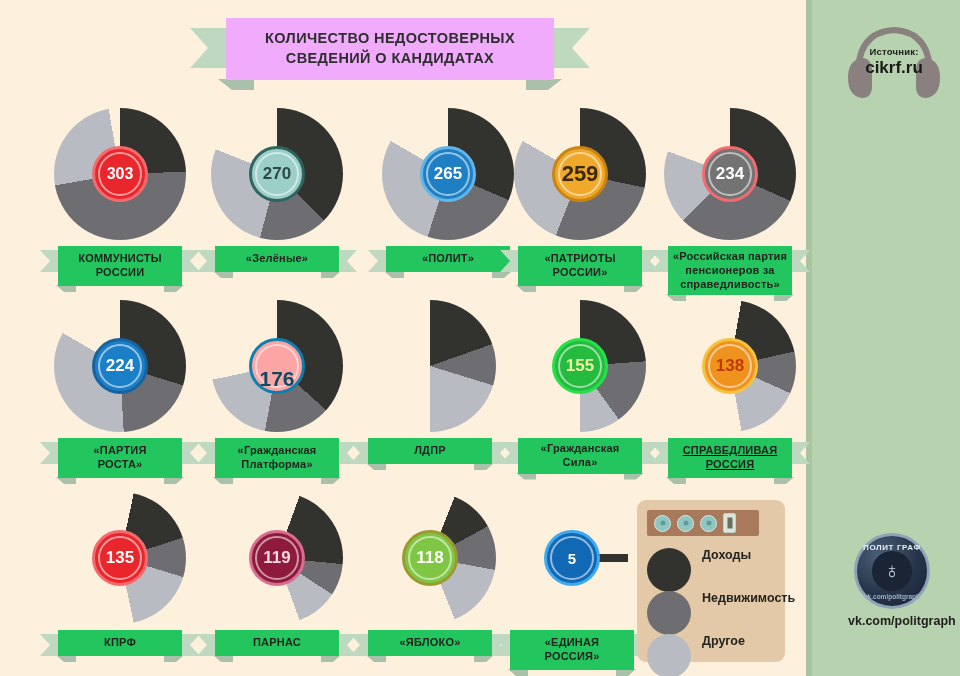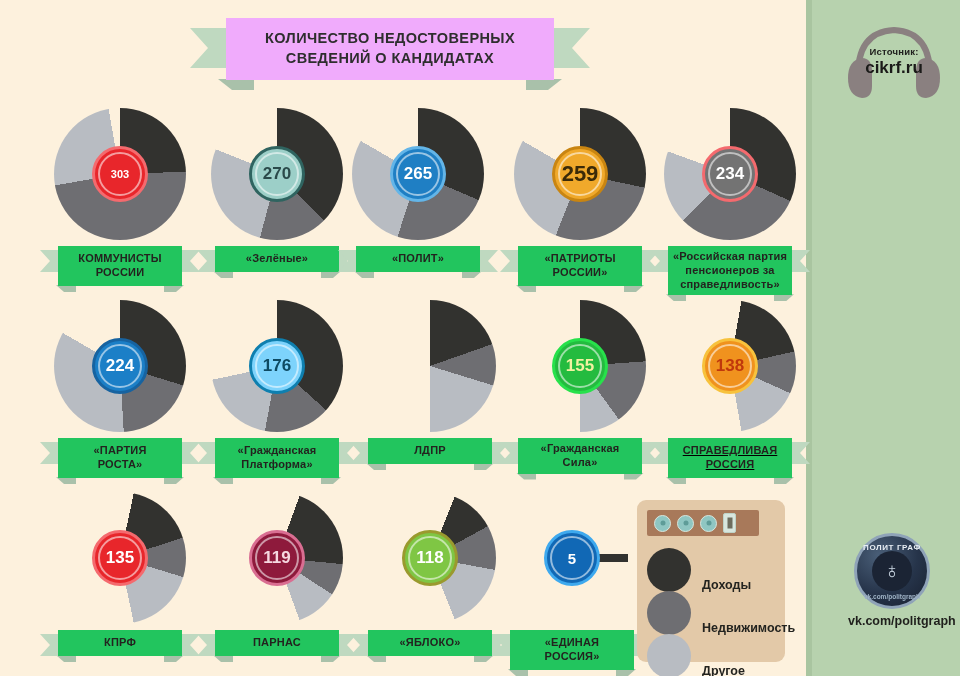--- a/index.html
+++ b/index.html
@@ -194,21 +194,21 @@
   }
   .note-icon::after {
     content: ""; position: absolute;
     left: 50%; top: 50%; transform: translate(-50%,-50%);
     width: 5px; height: 11px;
     background: #6D6D5E;
   }
   .legend-row {
     position: absolute;
     left: 10px;
-    display: flex; align-items: flex-end; gap: 11px;
+    display: flex; align-items: flex-start; gap: 11px;
   }
   .legend-swatch {
     width: 44px; height: 44px; border-radius: 50%;
     flex: 0 0 44px;
   }
   .legend-label {
     font-size: 12.5px; font-weight: bold; color: #23231F;
   }
 
   
@@ -277,21 +277,21 @@
     <div id="source-text">
       <span id="source-label">Источник:</span>
       <span id="source-url">cikrf.ru</span>
     </div>
   </div>
 
   <div id="charts-root">
       <div class="chart-cell" style="left: 40px; top: 108px;">
         <div class="chart-area">
           <div class="pie" style="background: conic-gradient(rgb(50, 50, 47) 0deg, rgb(50, 50, 47) 88deg, rgb(110, 110, 114) 88deg, rgb(110, 110, 114) 260deg, rgb(184, 188, 194) 260deg, rgb(184, 188, 194) 350deg, transparent 350deg, transparent 360deg);"></div>
-          <div class="hub" style="width: 56px; height: 56px; left: 52px; top: 38px; background: rgb(232, 38, 43); color: rgb(255, 255, 255); border: 3px solid rgb(244, 106, 110); font-size: 11px;">
+          <div class="hub" style="width: 56px; height: 56px; left: 52px; top: 38px; background: rgb(232, 38, 43); color: rgb(255, 255, 255); border: 3px solid rgb(244, 106, 110); font-size: 16px;">
             <div class="hub-inner" style="inset: 3px;"></div>
             <span>303</span>
           </div>
         </div>
         <div class="name-ribbon">
           <div class="nr-shadow left"></div>
           <div class="nr-shadow right"></div>
           <div class="nr-tail left"></div>
           <div class="nr-tail right"></div>
           <div class="nr-body tall">
@@ -311,21 +311,21 @@
         <div class="name-ribbon">
           <div class="nr-shadow left"></div>
           <div class="nr-shadow right"></div>
           <div class="nr-tail left"></div>
           <div class="nr-tail right"></div>
           <div class="nr-body">
             <div class="nr-text">«Зелёные»</div>
           </div>
         </div>
       </div>
-      <div class="chart-cell" style="left: 338px; top: 108px;">
+      <div class="chart-cell" style="left: 368px; top: 108px;">
         <div class="chart-area">
           <div class="pie" style="background: conic-gradient(rgb(50, 50, 47) 0deg, rgb(50, 50, 47) 113.21deg, rgb(110, 110, 114) 113.21deg, rgb(110, 110, 114) 198.11deg, rgb(184, 188, 194) 198.11deg, rgb(184, 188, 194) 300deg, transparent 300deg, transparent 360deg);"></div>
           <div class="hub" style="width: 56px; height: 56px; left: 52px; top: 38px; background: rgb(31, 127, 196); color: rgb(255, 255, 255); border: 3px solid rgb(99, 181, 232); font-size: 17px;">
             <div class="hub-inner" style="inset: 3px;"></div>
             <span>265</span>
           </div>
         </div>
         <div class="name-ribbon">
           <div class="nr-shadow left"></div>
           <div class="nr-shadow right"></div>
@@ -390,21 +390,21 @@
           <div class="nr-tail right"></div>
           <div class="nr-body tall">
             <div class="nr-text">«ПАРТИЯ
 РОСТА»</div>
           </div>
         </div>
       </div>
       <div class="chart-cell" style="left: 197px; top: 300px;">
         <div class="chart-area">
           <div class="pie" style="background: conic-gradient(rgb(50, 50, 47) 0deg, rgb(50, 50, 47) 131.93deg, rgb(110, 110, 114) 131.93deg, rgb(110, 110, 114) 190.57deg, rgb(184, 188, 194) 190.57deg, rgb(184, 188, 194) 258deg, transparent 258deg, transparent 360deg);"></div>
-          <div class="hub" style="width: 56px; height: 56px; left: 52px; top: 38px; background: #7dd3fc; color: rgb(14, 74, 99); border: 3px solid rgb(14, 127, 175); font-size: 17px;">
+          <div class="hub" style="width: 56px; height: 56px; left: 52px; top: 38px; background: #fca5a5; color: rgb(14, 74, 99); border: 3px solid rgb(14, 127, 175); font-size: 21px; align-items: flex-end;">
             <div class="hub-inner" style="inset: 3px;"></div>
             <span>176</span>
           </div>
         </div>
         <div class="name-ribbon">
           <div class="nr-shadow left"></div>
           <div class="nr-shadow right"></div>
           <div class="nr-tail left"></div>
           <div class="nr-tail right"></div>
           <div class="nr-body tall">

